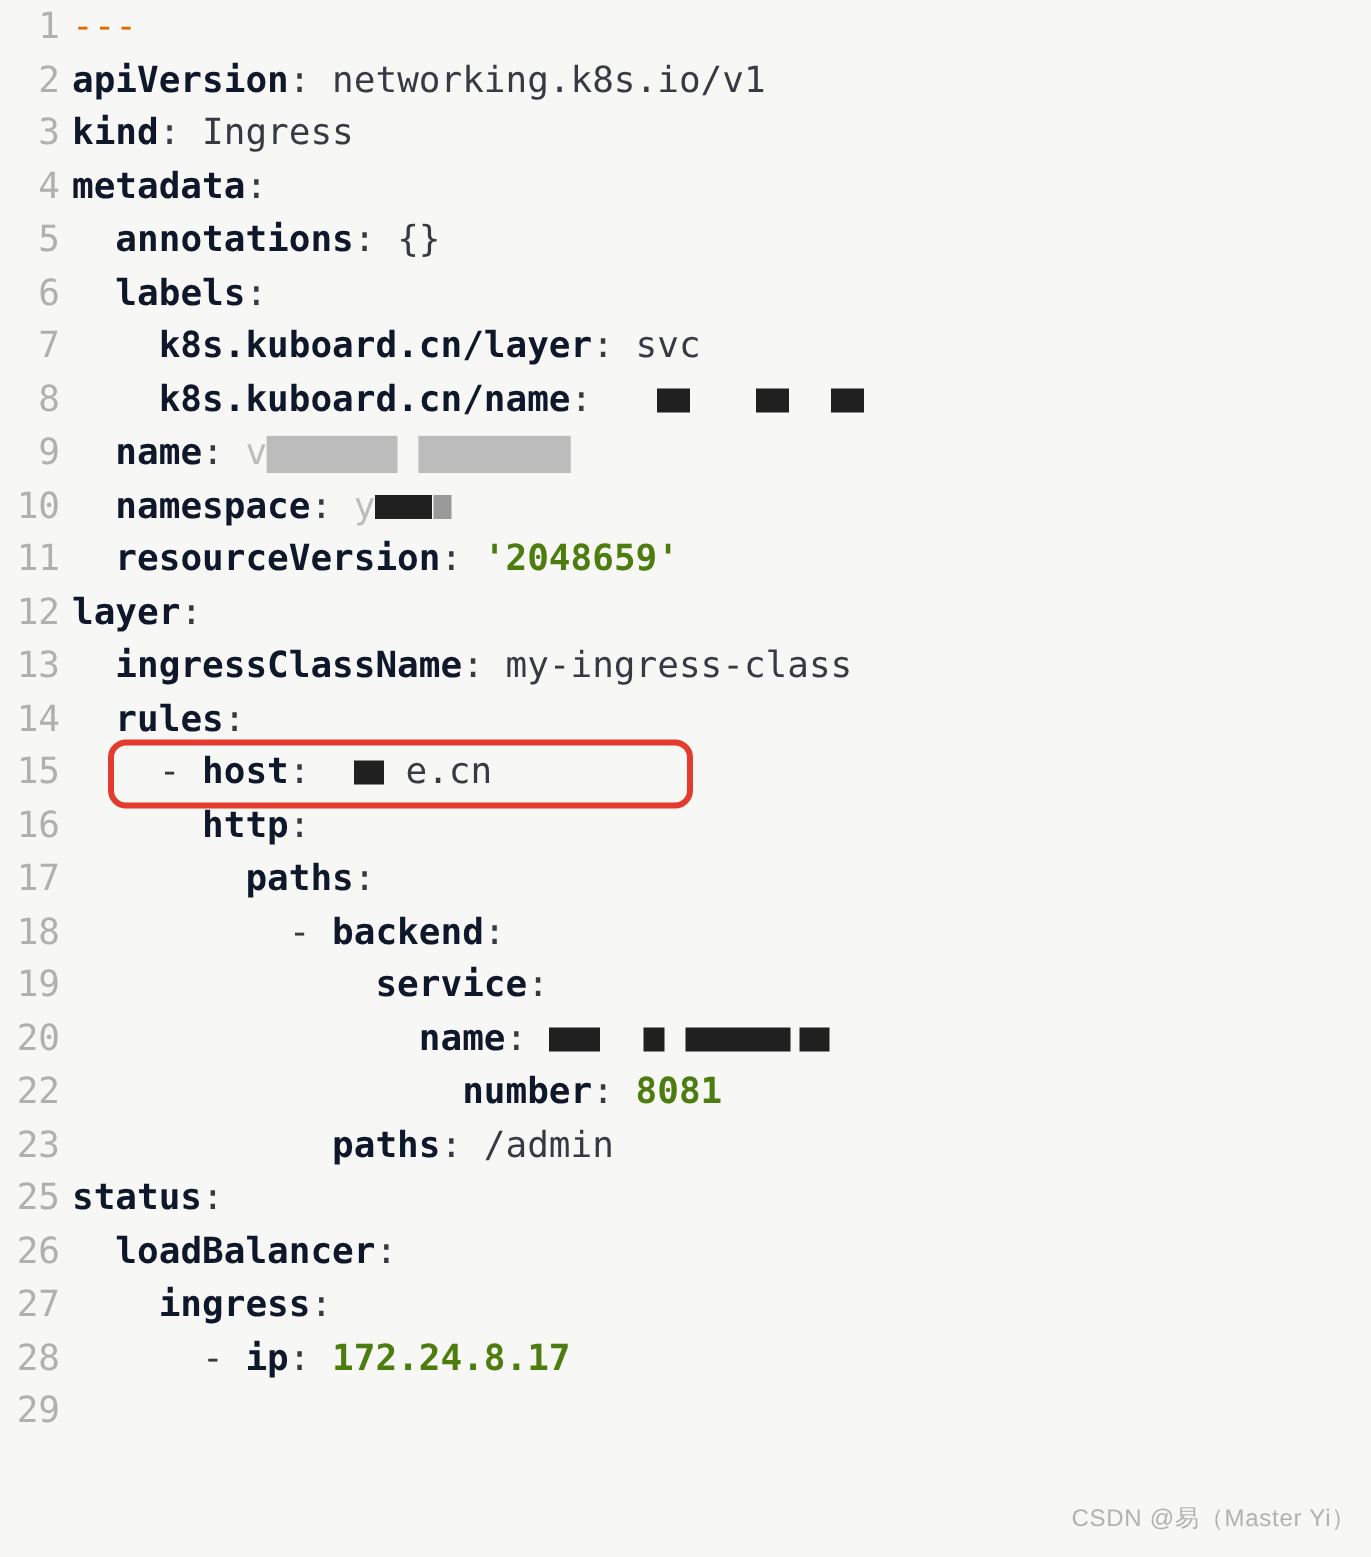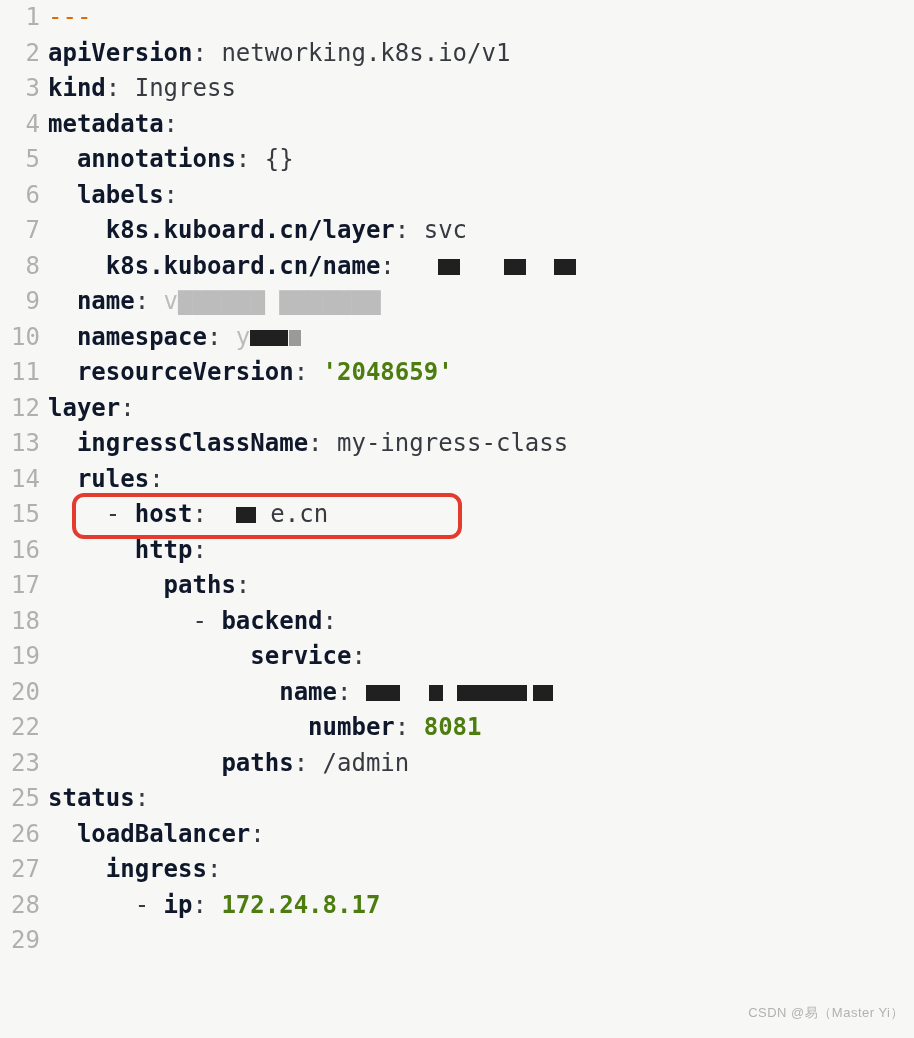--- a/index.html
+++ b/index.html
@@ -49,21 +49,21 @@
     border: 4px solid #e33b2e;
     border-radius: 12px;
     pointer-events: none;
   }
   .watermark {
     position: fixed;
     right: 10px;
     bottom: 8px;
     color: rgba(120,120,120,0.55);
     font-family: sans-serif;
-    font-size: 13px;
+    font-size: 16px;
     letter-spacing: 0.5px;
     margin-left: 34px;
   }
 </style>
 </head>
 <body>
 
 <div class="code-block">
 
   <div class="line">

